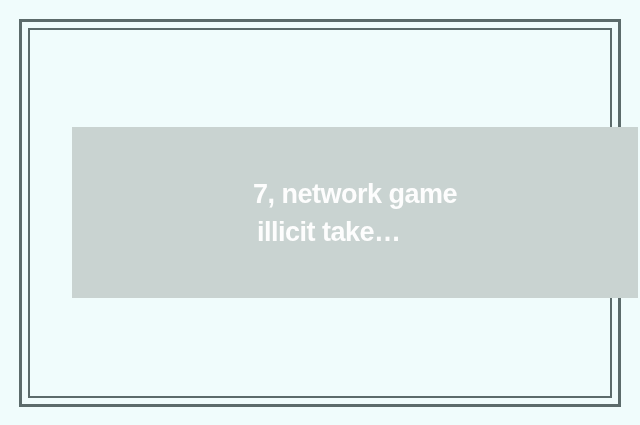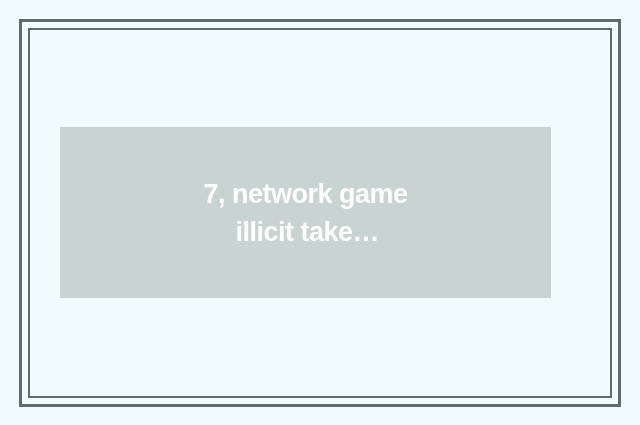--- a/index.html
+++ b/index.html
@@ -25,40 +25,39 @@
   .frame-inner {
     position: absolute;
     left: 6px;
     top: 6px;
     right: 6px;
     bottom: 6px;
     border: 2px solid #5c6b6b;
   }
   .caption-box {
     position: absolute;
-    left: 60px;
+    left: 72px;
     top: 127px;
-    width: 491px;
+    width: 566px;
     height: 171px;
     background: #c9d3d1;
     display: flex;
     align-items: center;
     justify-content: center;
   }
   .caption {
     text-align: left;
     color: #fdfdfd;
     font-size: 27px;
     line-height: 38px;
     font-weight: bold;
     letter-spacing: -0.5px;
   }
   .caption-line-2 {
     padding-left: 4px;
-    margin-left: 28px;
   }
 </style>
 </head>
 <body>
 
 <div class="stage">
   <div class="frame-outer">
     <div class="frame-inner"></div>
   </div>
   <div class="caption-box">

